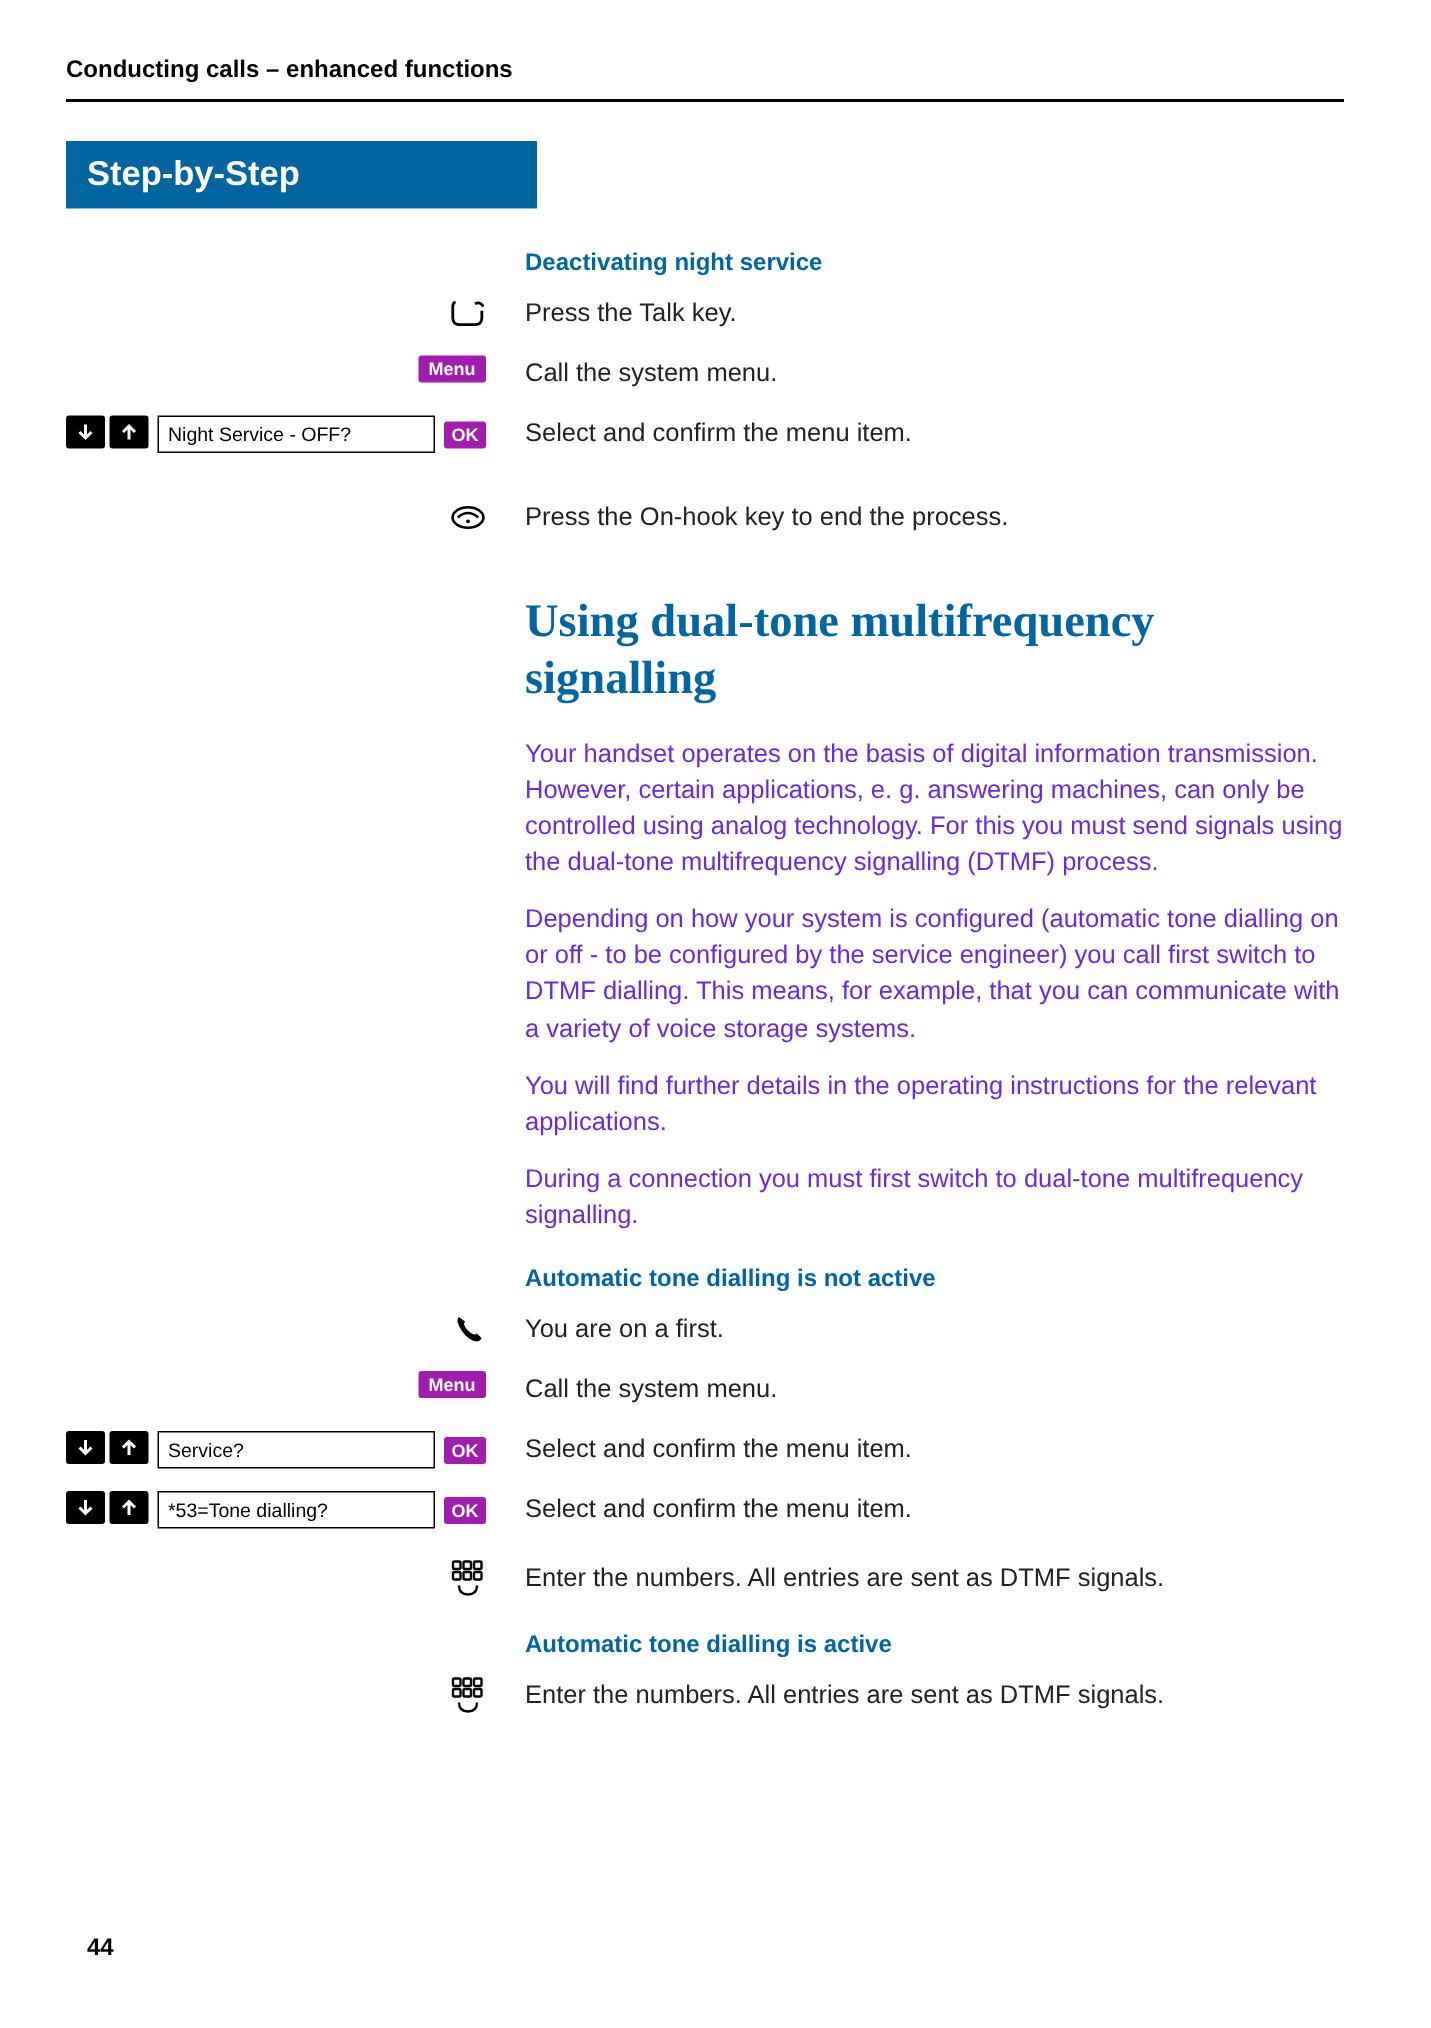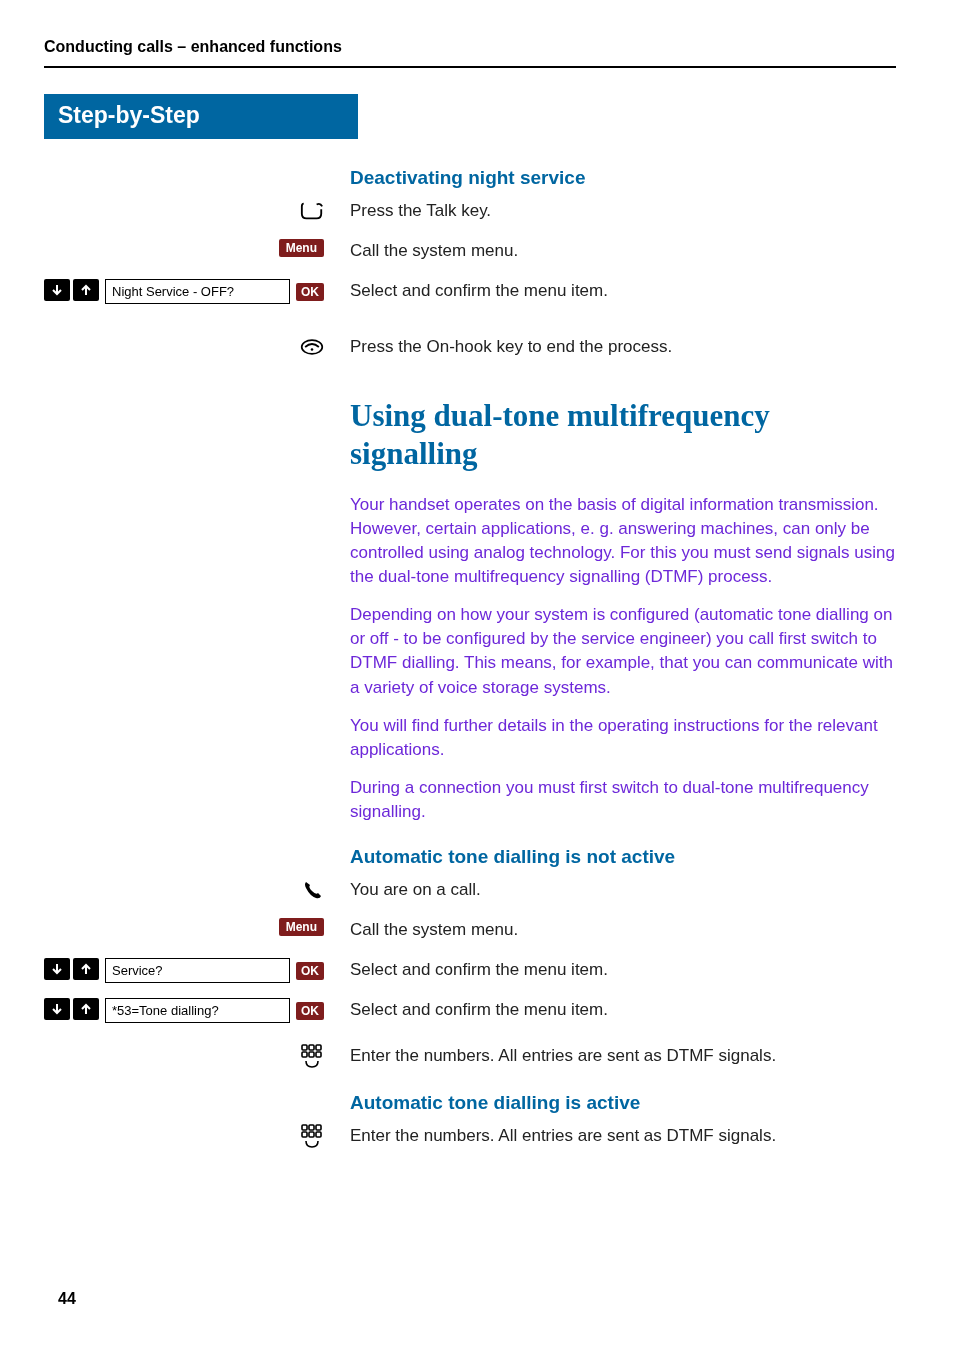--- a/index.html
+++ b/index.html
@@ -27,21 +27,21 @@
     font-weight: bold;
     font-size: 23px;
     padding: 8px 14px 10px 14px;
     font-family: Arial, Helvetica, sans-serif;
   }
 
   .kp-icon {
     width: 24px; height: 24px; display: inline-flex; align-items: center; justify-content: center;
   }
   .menu-badge, .ok-badge {
-    background: #7f1d1d;
+    background: #a21caf;
     color: #fff;
     font-family: Arial, sans-serif;
     font-weight: bold;
     display: inline-flex;
     align-items: center;
     justify-content: center;
     border-radius: 2px;
   }
   .menu-badge { font-size: 12px; padding: 2px 7px; }
   .ok-badge { font-size: 12px; padding: 2px 5px; }
@@ -63,21 +63,21 @@
     font-family: Arial, sans-serif;
     font-size: 13px;
     padding: 4px 6px 4px 6px;
     flex: 1;
     background: #fff;
   }
 
   .sub-heading-blue {
     color: #0066a1;
     font-weight: bold;
-    font-size: 19px;
+    font-size: 16px;
     margin-bottom: 10px;
   }
   .body-text {
     font-size: 17px;
     line-height: 1.42;
     margin-bottom: 14px;
     color: #6d28d9;
   }
   .body-inline {
     font-size: 17px;
@@ -218,21 +218,21 @@
 
   <div class="row-align" style="margin-bottom:10px;">
     <div class="left-side">
       <span class="kp-icon">
         <svg width="22" height="22" viewBox="0 0 22 22">
           <path d="M5 3 Q3 5 5 9 Q9 17 15 19 Q19 20 20 17 L17 14 Q15 16 11 12 Q7 8 9 6 Z" fill="#000"></path>
         </svg>
       </span>
     </div>
     <div class="right-side">
-      <span class="body-inline">You are on a call.</span>
+      <span class="body-inline">You are on a first.</span>
     </div>
   </div>
 
   <div class="row-align" style="margin-bottom:10px;">
     <div class="left-side">
       <span class="menu-badge">Menu</span>
     </div>
     <div class="right-side">
       <span class="body-inline">Call the system menu.</span>
     </div>

